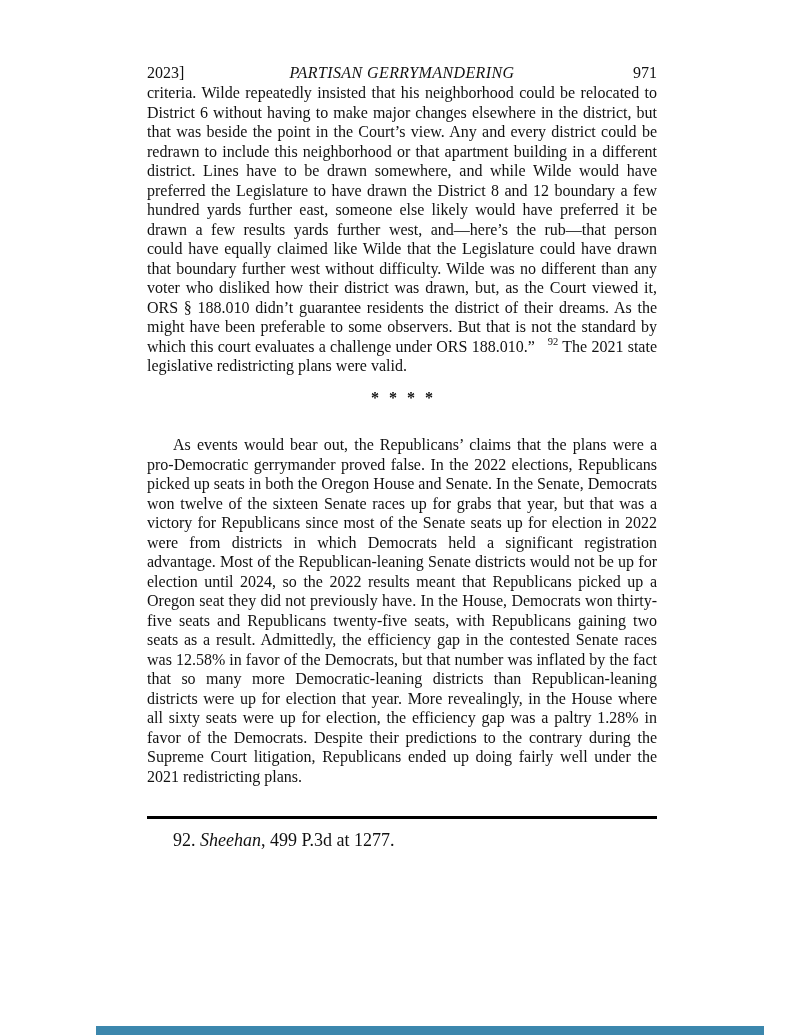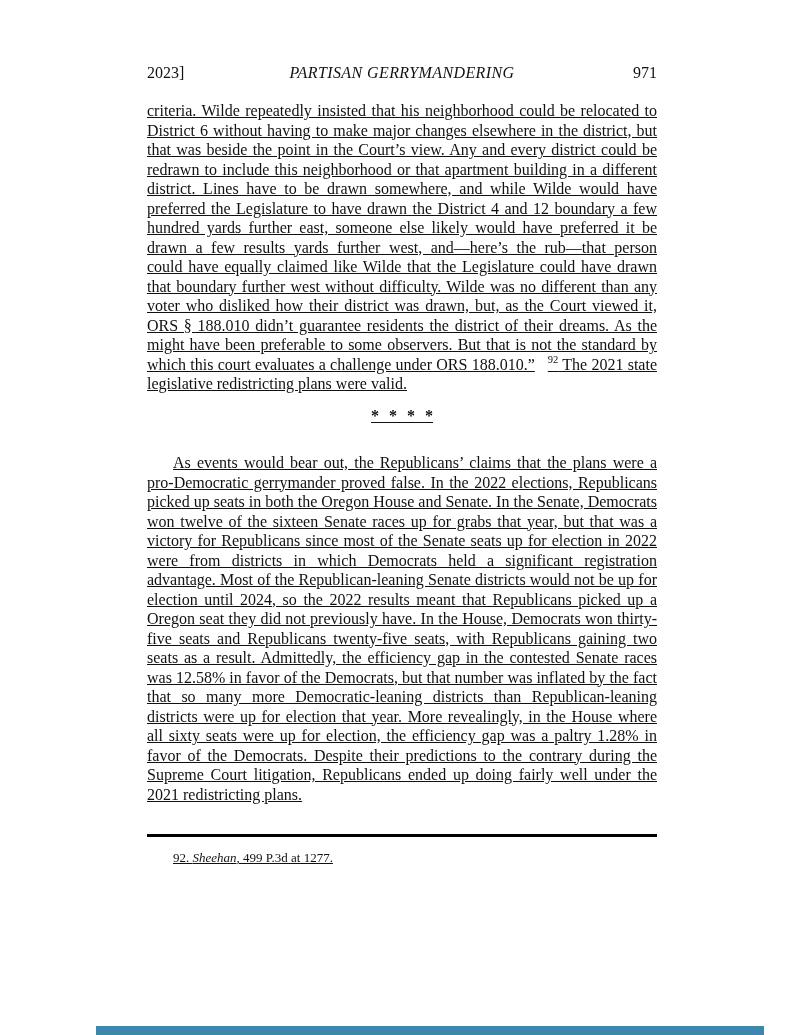--- a/index.html
+++ b/index.html
@@ -30,24 +30,22 @@
   }
   .h-left  { flex: 1; text-align: left; }
   .h-center {
     flex: 0 0 auto;
     font-style: italic;
     letter-spacing: 0.4px;
     text-align: left;
   }
   .h-right { flex: 1; text-align: right; }
   .body {
-    margin-top: 18px;
     font-size: 16px;
     line-height: 19.5px;
-    text-decoration: underline;
   }
   .para { margin: 0; }
   .pline {
     text-align: justify;
     text-align-last: justify;
     white-space: normal;
     height: 19.5px;
     overflow: visible;
   }
   .pline.parlast {
@@ -73,24 +71,23 @@
   .footnote-block {
     margin-top: 30px;
   }
   .fn-rule {
     width: 510px;
     height: 0;
     border-top: 3px solid #000000;
   }
   .fn-text {
     padding-top: 13px;
-    font-size: 13px;
+    font-size: 18px;
     line-height: 16px;
     text-indent: 26px;
-    text-decoration: underline;
   }
   .fn-text i { font-style: italic; }
   .bottom-bar {
     position: absolute;
     left: 96px;
     top: 1026px;
     width: 692px;
     height: 9px;
   }
 </style>
@@ -106,21 +103,21 @@
       <span class="h-right">971</span>
     </div>
 
     <div class="body">
       <div class="para para1">
           <div class="pline">criteria. Wilde repeatedly insisted that his neighborhood could be relocated to</div>
           <div class="pline">District 6 without having to make major changes elsewhere in the district, but</div>
           <div class="pline">that was beside the point in the Court’s view. Any and every district could be</div>
           <div class="pline">redrawn to include this neighborhood or that apartment building in a different</div>
           <div class="pline">district. Lines have to be drawn somewhere, and while Wilde would have</div>
-          <div class="pline">preferred the Legislature to have drawn the District 4 and 12 boundary a few</div>
+          <div class="pline">preferred the Legislature to have drawn the District 8 and 12 boundary a few</div>
           <div class="pline">hundred yards further east, someone else likely would have preferred it be</div>
           <div class="pline">drawn a few results yards further west, and—here’s the rub—that person</div>
           <div class="pline">could have equally claimed like Wilde that the Legislature could have drawn</div>
           <div class="pline">that boundary further west without difficulty. Wilde was no different than any</div>
           <div class="pline">voter who disliked how their district was drawn, but, as the Court viewed it,</div>
           <div class="pline">ORS § 188.010 didn’t guarantee residents the district of their dreams. As the</div>
           <div class="pline">might have been preferable to some observers. But that is not the standard by</div>
           <div class="pline">which this court evaluates a challenge under ORS 188.010.”<sup>92</sup> The 2021 state</div>
           <div class="pline parlast">legislative redistricting plans were valid.</div>
         </div>

